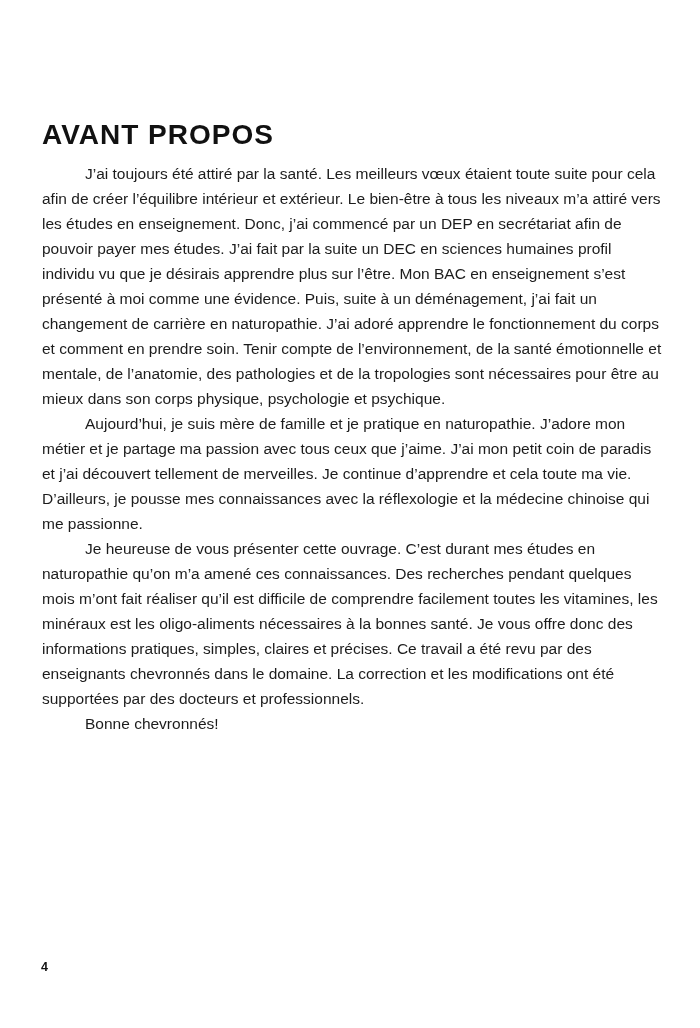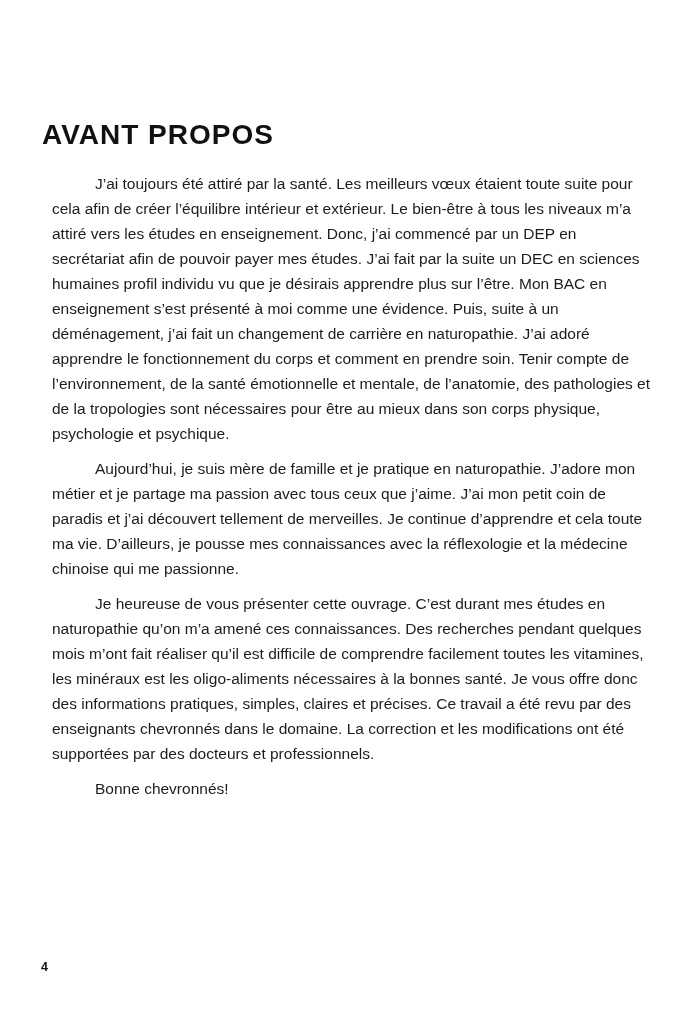--- a/index.html
+++ b/index.html
@@ -28,21 +28,21 @@
   .content {
     position: absolute;
     left: 42px;
     top: 161px;
     width: 620px;
     font-size: 15.5px;
     line-height: 25px;
     text-align: left;
   }
   .content p {
-    margin: 10px;
+    margin: 0;
     padding: 0;
     text-indent: 43px;
   }
   .closing {
     margin-top: 25px;
   }
   .page-number {
     position: absolute;
     left: 41px;
     top: 960px;

